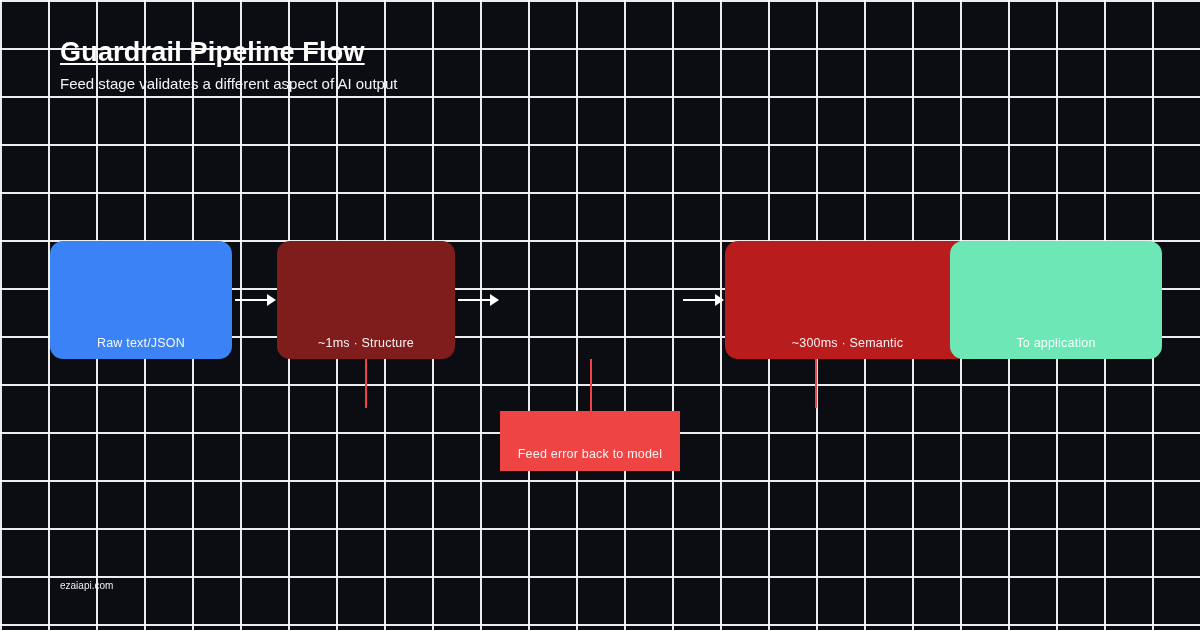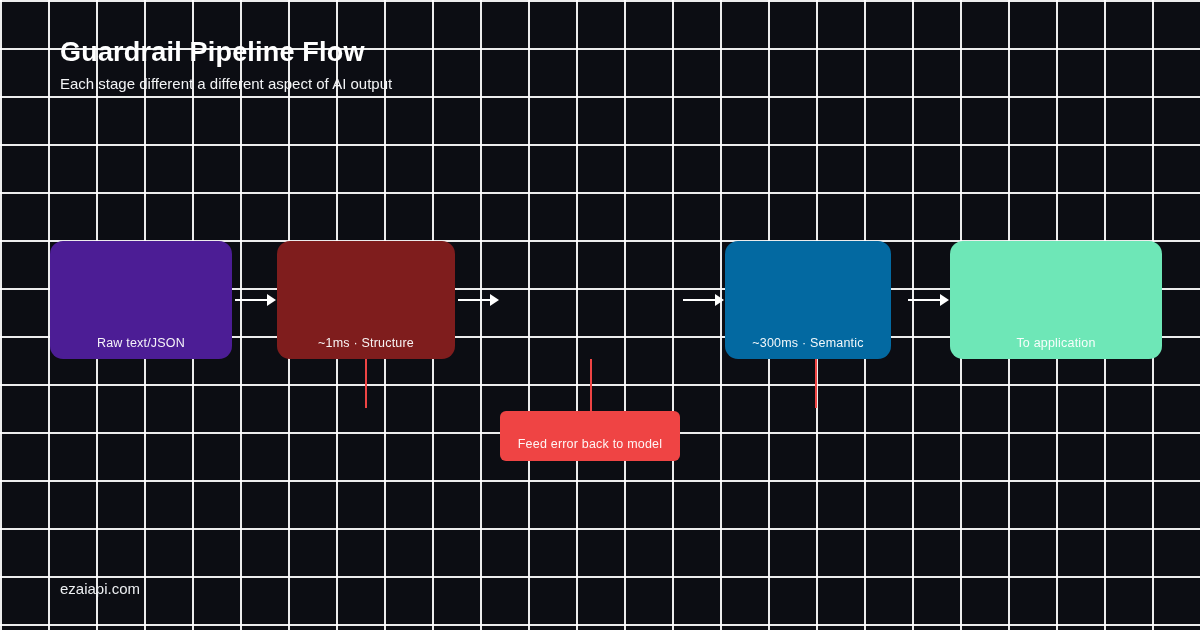--- a/index.html
+++ b/index.html
@@ -24,20 +24,21 @@
   .header{
     position:absolute;left:60px;top:38px;z-index:5;
   }
   .header h1{
     margin:0;
     font-size:27px;
     font-weight:bold;
     color:#ffffff;
     line-height:1.1;
     letter-spacing:0.2px;
+    text-decoration:underline;
   }
   .header .subtitle{
     margin-top:7px;
     font-size:15px;
     color:#f2f3f5;
   }
   .stage{
     position:absolute;
     top:241px;height:118px;
     border-radius:13px;
@@ -61,53 +62,53 @@
     border-left:9px solid #ffffff;
     border-top:6.5px solid transparent;
     border-bottom:6.5px solid transparent;
   }
   .err-line{
     position:absolute;width:1.5px;
     z-index:2;
   }
   .error-node{
     position:absolute;
-    left:500px;top:411px;width:180px;height:50px;
-    border-radius:6px;
+    left:500px;top:411px;width:180px;height:60px;
+    border-radius:0;
     z-index:4;
   }
   .footer{
     position:absolute;left:60px;top:580px;
-    font-size:15px;
+    font-size:10px;
     color:#eceef1;
     z-index:5;
   }
 </style>
 </head>
 <body>
 
 <div class="canvas">
 
   <div class="grid-bg"></div>
 
   <div class="header">
     <h1>Guardrail Pipeline Flow</h1>
-    <div class="subtitle">Each stage different a different aspect of AI output</div>
+    <div class="subtitle">Feed stage validates a different aspect of AI output</div>
   </div>
 
-  <div class="stage" style="left: 50px; width: 182px; background: #4c1d95;">
+  <div class="stage" style="left: 50px; width: 182px; background: #3b82f6;">
     <div class="stage-label">Raw text/JSON</div>
   </div>
 
   <div class="stage" style="left: 277px; width: 178px; background: #7f1d1d;">
     <div class="stage-label">~1ms · Structure</div>
   </div>
 
 
-  <div class="stage" style="left: 725px; width: 166px; background: #0369a1;">
+  <div class="stage" style="left: 725px; width: 211px; background: #b91c1c; padding-left: 34px;">
     <div class="stage-label">~300ms · Semantic</div>
   </div>
 
   <div class="stage" style="left: 950px; width: 212px; background: rgb(110, 231, 183);">
     <div class="stage-label">To application</div>
   </div>
 
   <div class="arrow" style="left:235px;width:41px;">
     <div class="shaft"></div>
     <div class="head"></div>

